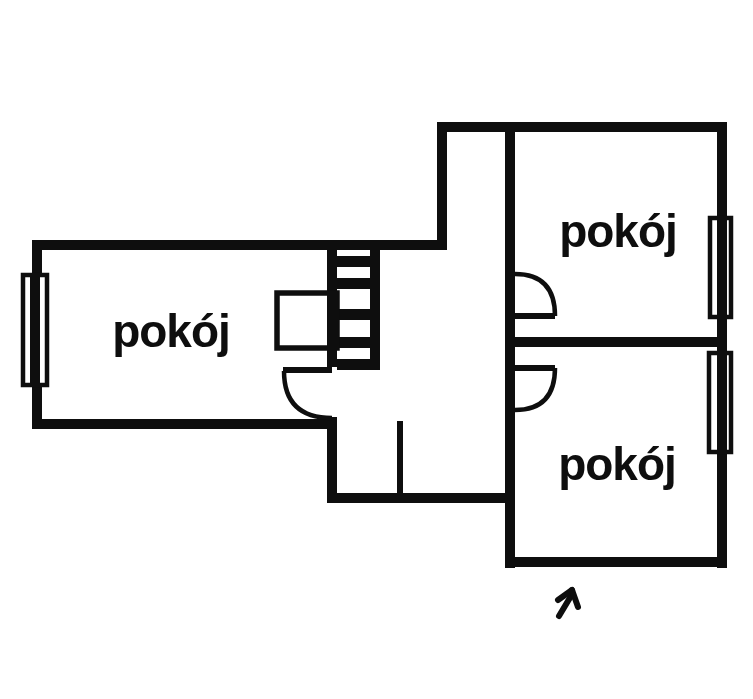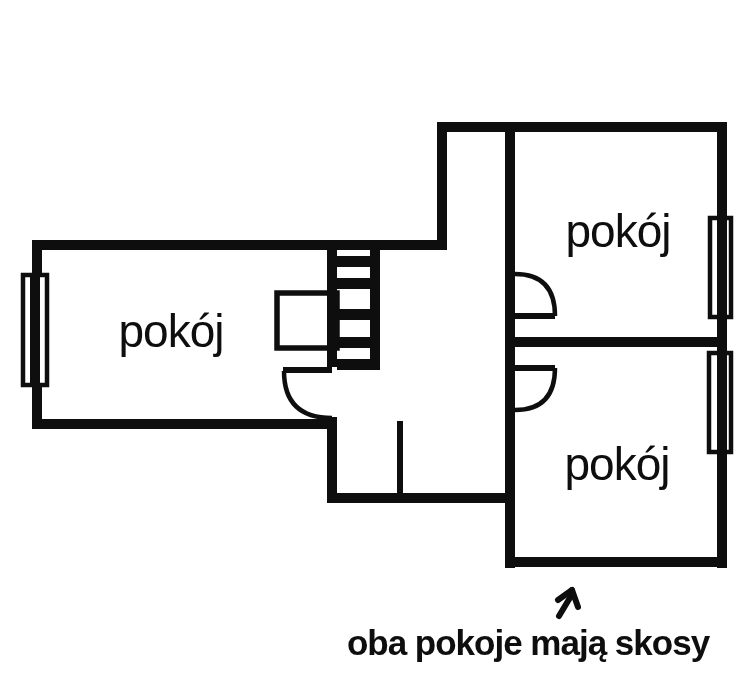--- a/index.html
+++ b/index.html
@@ -6,21 +6,21 @@
   html,body { margin:0; padding:0; background:#e8e8e8; }
   .stage {
     position:relative; width:753px; height:699px;
     background:var(--bg);
     font-family:"Liberation Sans", sans-serif;
     overflow:hidden;
   }
   .plan-svg { position:absolute; left:0; top:0; color:var(--ink); }
   .room-label {
     position:absolute; transform:translate(-50%,-50%);
-    font-weight:400; font-size:46px; letter-spacing:-1px;
+    font-weight:700; font-size:46px; letter-spacing:-1px;
     color:var(--ink); white-space:nowrap; line-height:1;
   }
   .caption {
     position:absolute; transform:translateX(-50%);
     font-weight:700; font-size:35px; letter-spacing:-1px;
     color:var(--ink); white-space:nowrap; line-height:1;
   }
 </style>
 </head>
 <body>
@@ -104,14 +104,13 @@
       <path d="M572,590 L578,607"></path>
     </g>
   </svg>
 
   <div class="room-label" style="left:171px; top:331px;">pokój</div>
 
   <div class="room-label" style="left:618px; top:231px;">pokój</div>
 
   <div class="room-label" style="left:617px; top:464px;">pokój</div>
 
-  <div class="caption" style="left:528px; top:625px;">oba pokoje mają skosy</div>
 </div>
 
 </body></html>

